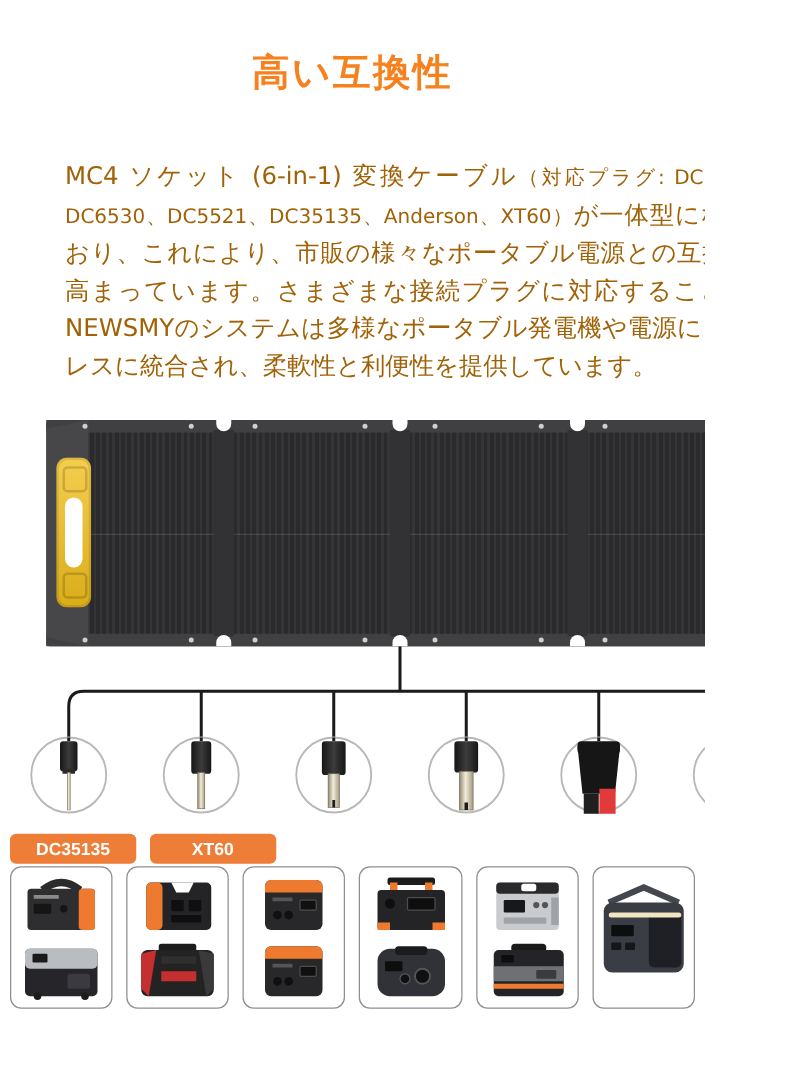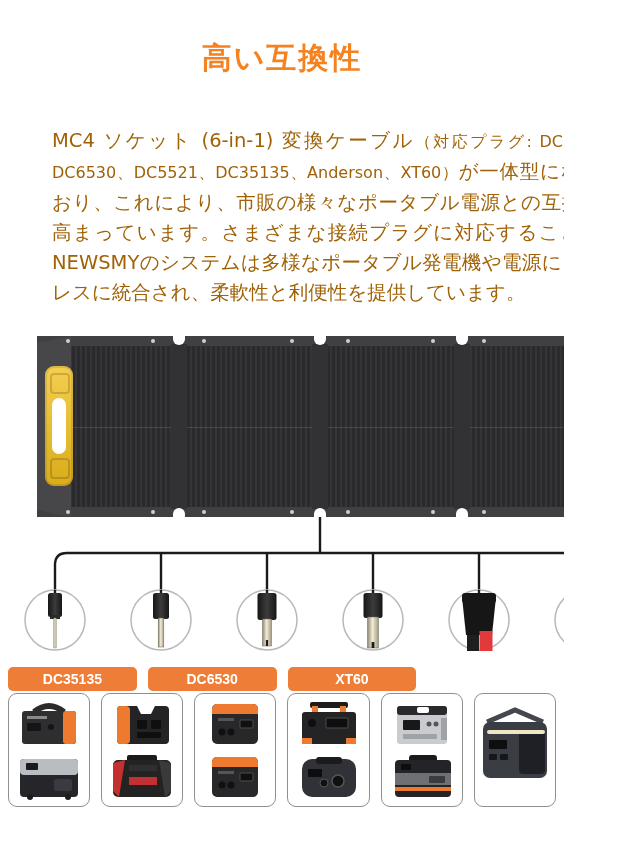--- a/index.html
+++ b/index.html
@@ -46,21 +46,21 @@
   .handle .slot{position:absolute;left:7px;top:32px;width:14px;height:56px;background:#fff;border-radius:8px;}
   .handle .sq{position:absolute;left:5px;width:16px;height:17px;border:2px solid rgba(0,0,0,.16);border-radius:4px;}
   .handle .sq.t{top:7px;} .handle .sq.b{bottom:7px;}
   .screw{position:absolute;width:4px;height:4px;border-radius:50%;background:#cfcfcf;}
 
   
   .tree{position:absolute;left:0;top:505px;width:640px;height:160px;z-index:1;}
 
   
   .labels{position:absolute;top:663px;left:0;right:0;padding:4px 8px;
-          display:grid;grid-template-columns:repeat(4,1fr);gap:11px;box-sizing:border-box;}
+          display:grid;grid-template-columns:repeat(5,1fr);gap:11px;box-sizing:border-box;}
   .pill{height:24px;line-height:24px;background:var(--pill);border-radius:5px;color:#fff;
         font-weight:bold;font-size:14px;text-align:center;
         font-family:"Liberation Sans","DejaVu Sans",sans-serif;}
   .cards{position:absolute;top:693px;left:0;right:0;padding:0 8px;
          display:grid;grid-template-columns:repeat(6,1fr);gap:11px;box-sizing:border-box;}
   .card{height:114px;background:#fff;border:1.5px solid #8f8f8f;border-radius:9px;
         box-sizing:border-box;display:flex;flex-direction:column;align-items:center;
         justify-content:center;gap:1px;overflow:hidden;}
   .card svg{display:block;}
 </style>
@@ -184,21 +184,20 @@
       <rect x="581" y="85" width="8" height="6" rx="1.5" fill="#4a4a4c"></rect>
       <rect x="571" y="88" width="28" height="13" rx="2" fill="#4a4a4c"></rect>
       <polygon points="574,101 596,101 595,137 575,137" fill="#ecb93c" stroke="#c2931c" stroke-width="1"></polygon>
       <path d="M585,104 L585,134" stroke="#c2931c" stroke-width="1.5"></path>
       <rect x="580" y="137" width="10" height="6" fill="#d8a62c"></rect>
     </g>
   </svg>
 
   <div class="labels">
     <div class="pill">DC35135</div>
-    <div class="pill">DC6530</div>
     <div class="pill">XT60</div>
   </div>
 
   <div class="cards">
 
     <div class="card">
       <svg width="86" height="52" viewBox="0 0 86 52">
         <path d="M28,14 Q43,2 58,14" stroke="#2b2b2b" stroke-width="6" fill="none"></path>
         <rect x="16" y="13" width="54" height="33" rx="3" fill="#2e2e30"></rect>
         <rect x="57" y="13" width="13" height="33" rx="3" fill="#ee7a30"></rect>

